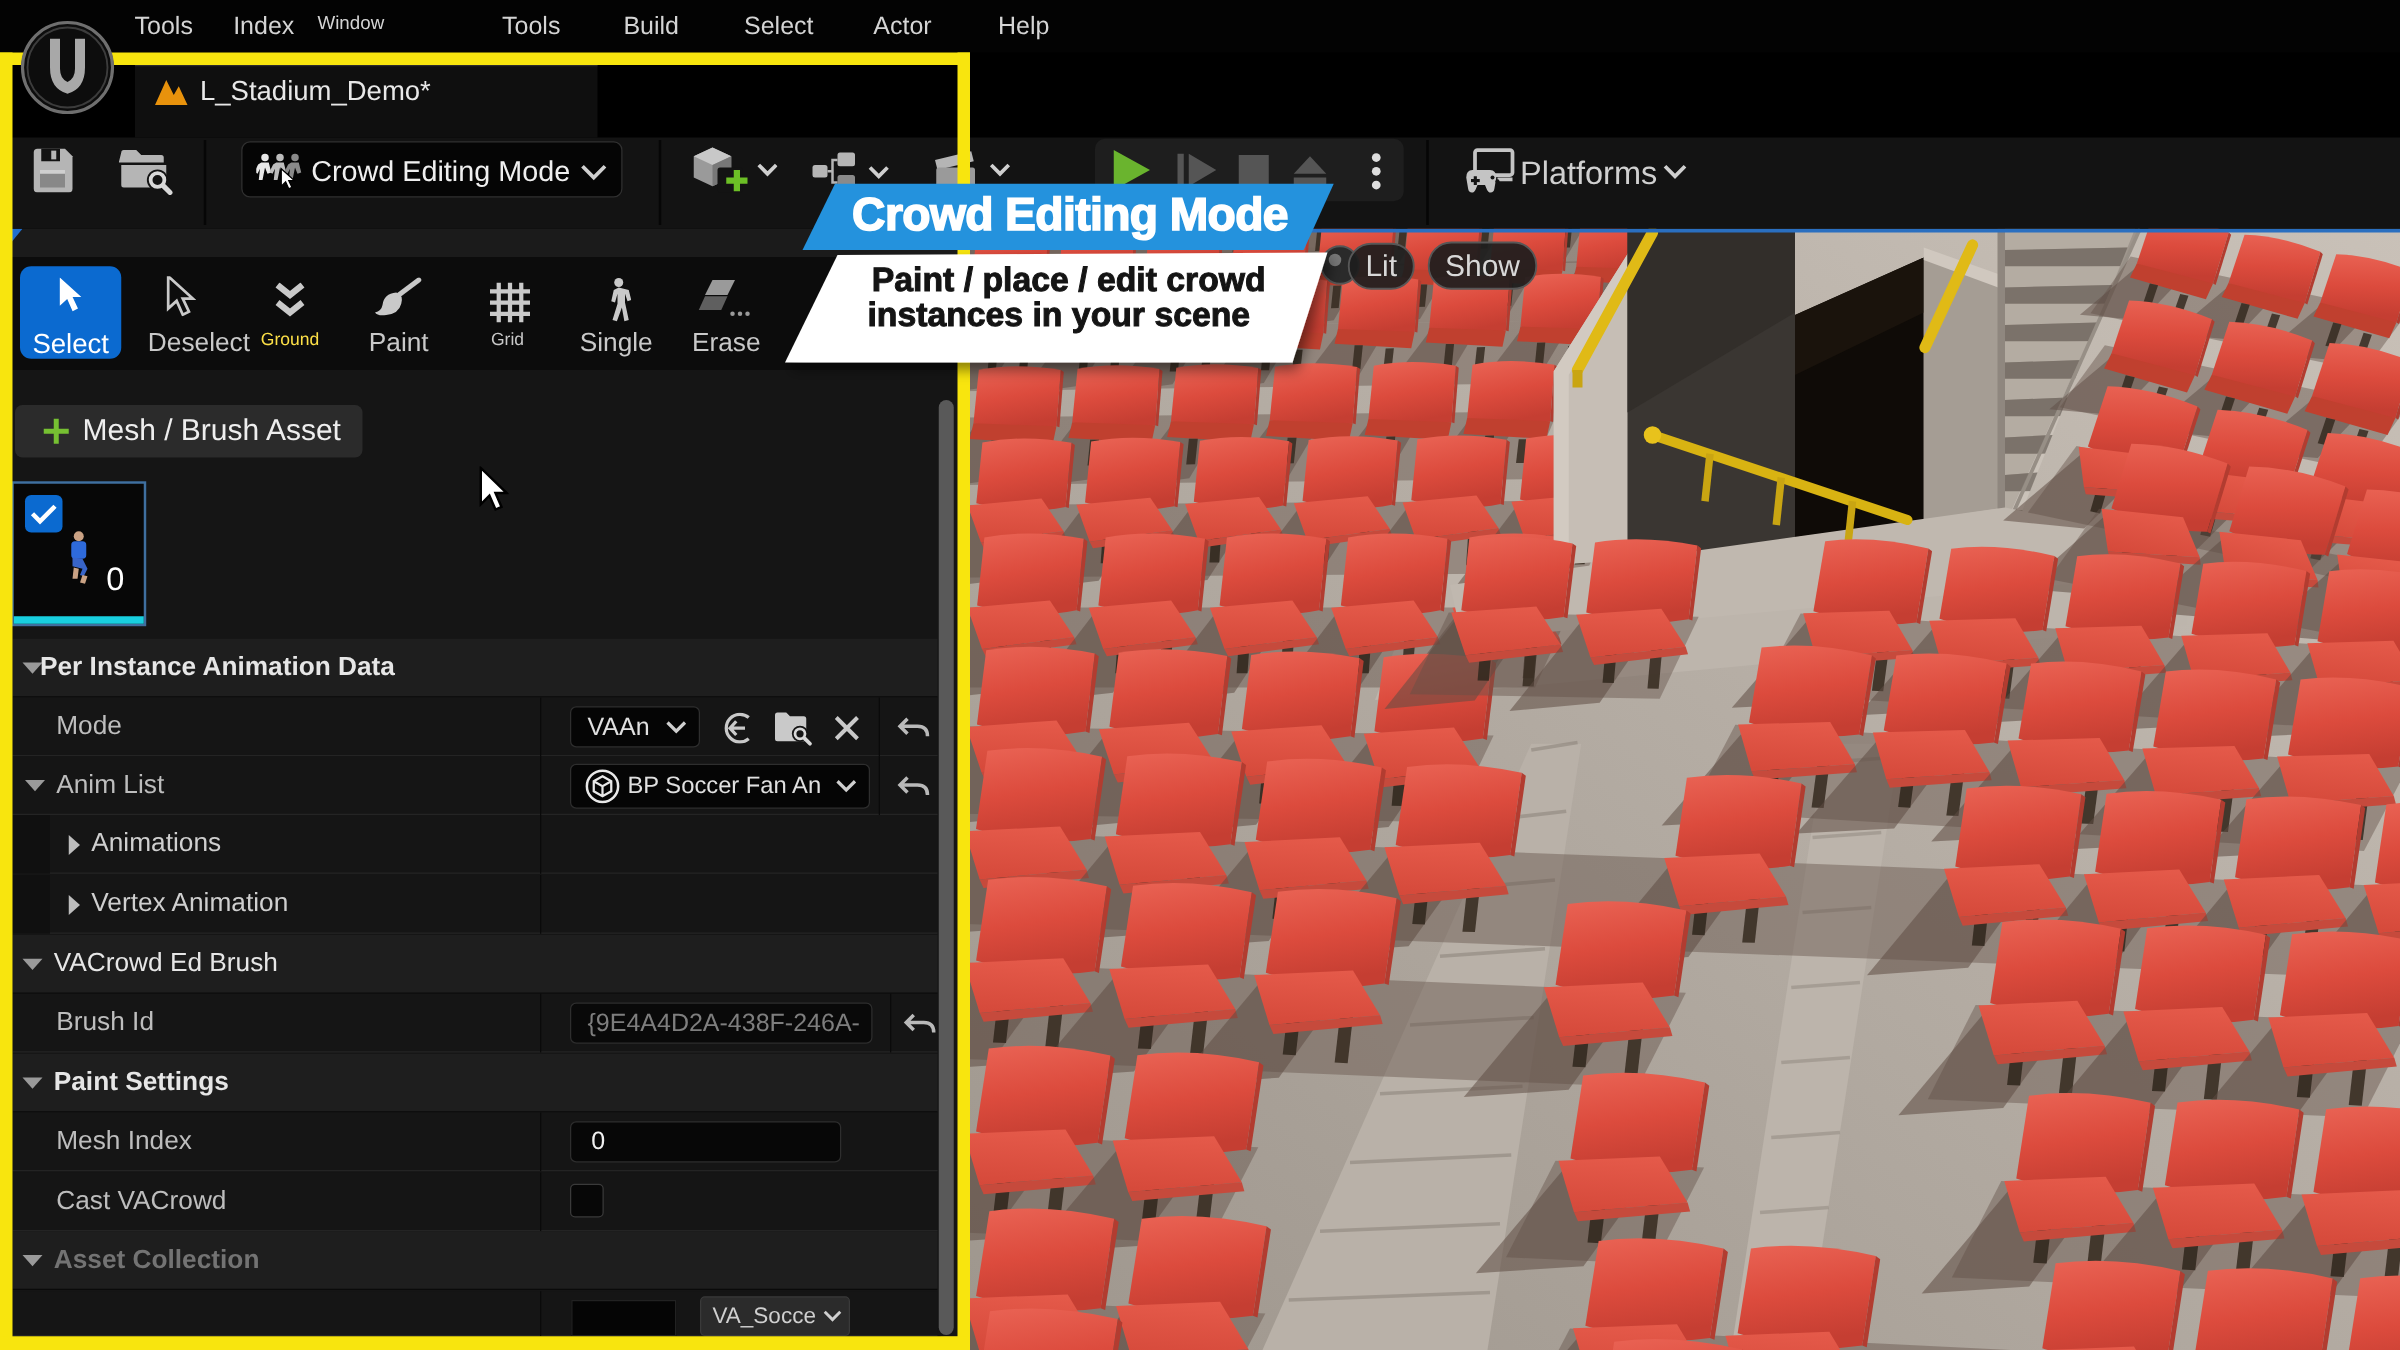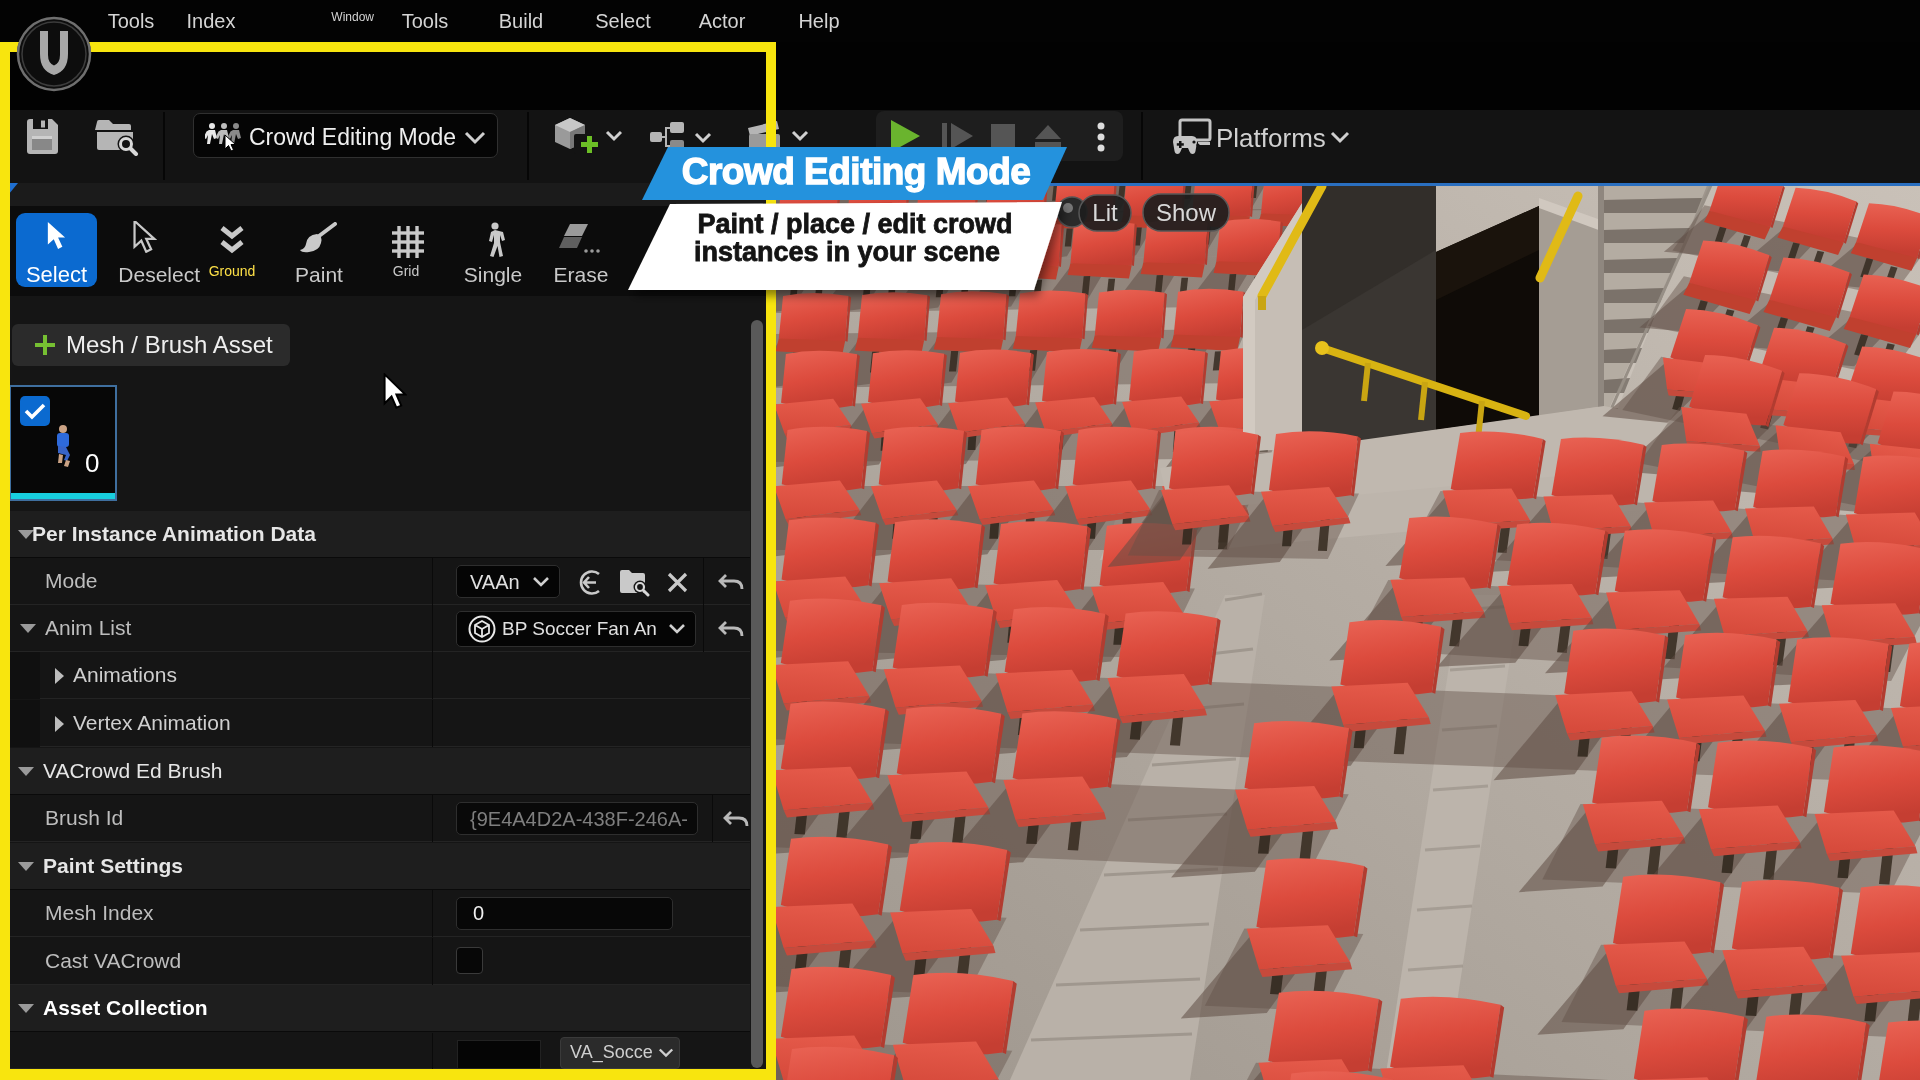--- a/index.html
+++ b/index.html
@@ -268,27 +268,34 @@
 <rect x="1079" y="195" width="52" height="36" rx="18" fill="#1d1d1d" fill-opacity="0.92" stroke="#575757" stroke-width="1.5"></rect>
 <text x="1105" y="221" font-size="24" fill="#d8d8d8" text-anchor="middle">Lit</text>
 <rect x="1143" y="194" width="86" height="37" rx="18" fill="#1d1d1d" fill-opacity="0.92" stroke="#575757" stroke-width="1.5"></rect>
 <text x="1186" y="221" font-size="24" fill="#d8d8d8" text-anchor="middle">Show</text>
 <rect x="770" y="183" width="1150" height="3" fill="#2a6fc0"></rect>
     </svg>
 <div class="abs" style="left:0;top:0;width:1920px;height:110px;background:#020202"></div>
 <div class="abs" style="left:0;top:0;width:1920px;height:42px;background:#030303">
       <span class="abs" style="left:71px;top:10px;width:120px;text-align:center;font-size:20px;color:#d4d4d4">Tools</span>
       <span class="abs" style="left:151px;top:10px;width:120px;text-align:center;font-size:20px;color:#d4d4d4">Index</span>
-      <span class="abs" style="left:254px;top:10px;width:120px;text-align:right;font-size:12px;color:#d4d4d4">Window</span>
+      <span class="abs" style="left:254px;top:10px;width:120px;text-align:left;font-size:15px;color:#d4d4d4">Window</span>
       <span class="abs" style="left:365px;top:10px;width:120px;text-align:center;font-size:20px;color:#d4d4d4">Tools</span>
       <span class="abs" style="left:461px;top:10px;width:120px;text-align:center;font-size:20px;color:#d4d4d4">Build</span>
       <span class="abs" style="left:563px;top:10px;width:120px;text-align:center;font-size:20px;color:#d4d4d4">Select</span>
       <span class="abs" style="left:662px;top:10px;width:120px;text-align:center;font-size:20px;color:#d4d4d4">Actor</span>
       <span class="abs" style="left:759px;top:10px;width:120px;text-align:center;font-size:20px;color:#d4d4d4">Help</span>
     </div>
+<div class="abs" style="left:0;top:42px;width:1920px;height:68px;background:#000">
+<div class="abs" style="left:108px;top:10px;width:370px;height:58px;background:#0f0f0f;border-top:1px solid #2a2a2a"></div>
+<svg class="abs" style="left:122px;top:18px" width="30" height="26" viewBox="0 0 30 26">
+<path d="M2,24 L11,4 L17,16 L21,9 L28,24 Z" fill="#e8920c"></path>
+      </svg>
+<span class="abs" style="left:160px;top:18px;font-size:22px;color:#e8e8e8">L_Stadium_Demo*</span>
+</div>
 <div class="abs" style="left:0;top:110px;width:1920px;height:73px;background:#131313"></div>
 <svg class="abs" style="left:25px;top:118px" width="34" height="36" viewBox="0 0 34 36">
 <path d="M2,4 a3,3 0 0 1 3,-3 h22 l6,6 v26 a3,3 0 0 1 -3,3 h-25 a3,3 0 0 1 -3,-3 Z" fill="#b5b5b5"></path>
 <rect x="8" y="1" width="15" height="10" fill="#131313"></rect>
       <rect x="16" y="2.5" width="4" height="7" fill="#b5b5b5"></rect>
 <rect x="7" y="18" width="20" height="14" fill="#888"></rect>
       <rect x="7" y="18" width="20" height="3" fill="#cfcfcf"></rect>
 </svg>
 <svg class="abs" style="left:95px;top:116px" width="44" height="40" viewBox="0 0 44 40">
 <path d="M2,6 a2,2 0 0 1 2,-2 h10 l4,4 h16 a2,2 0 0 1 2,2 v4 h-36 Z" fill="#b5b5b5"></path>
@@ -520,21 +527,21 @@
 <div class="abs" style="left:456px;top:897px;width:217px;height:33px;background:#070707;border:1px solid #2e2e2e;border-radius:5px"></div>
 <span class="abs" style="left:473px;top:902px;font-size:20px;color:#f0f0f0">0</span>
 <div class="abs" style="left:10px;top:938px;width:740px;height:47px;background:#151515;border-bottom:1px solid #242424"></div>
 <div class="abs" style="left:432px;top:938px;width:1px;height:47px;background:#0a0a0a"></div>
 <span class="abs" style="left:45px;top:949px;font-size:21px;color:#bdbdbd">Cast VACrowd</span>
 <div class="abs" style="left:456px;top:947px;width:27px;height:27px;background:#070707;border:1px solid #3a3a3a;border-radius:4px"></div>
 <div class="abs" style="left:10px;top:985px;width:740px;height:47px;background:#1e1e1e;border-bottom:1px solid #0a0a0a"></div>
 <svg class="abs" style="left:16px;top:1001px" width="20" height="14" viewBox="0 0 20 14">
       <path d="M2,3 L10,12 L18,3 Z" fill="#9a9a9a"></path>
     </svg>
-<span class="abs" style="left:43px;top:996px;font-size:21px;font-weight:bold;color:#ffffff">Asset Collection</span>
+<span class="abs" style="left:43px;top:996px;font-size:21px;font-weight:bold;color:#737373">Asset Collection</span>
 <div class="abs" style="left:10px;top:1033px;width:740px;height:36px;background:#151515;border-bottom:1px solid #242424"></div>
 <div class="abs" style="left:432px;top:1033px;width:1px;height:36px;background:#0a0a0a"></div>
 <div class="abs" style="left:457px;top:1040px;width:84px;height:29px;background:#050505;border:1px solid #222"></div>
 <div class="abs" style="left:560px;top:1037px;width:120px;height:32px;background:#2b2b2b;border:1px solid #3a3a3a;border-radius:4px"></div>
 <span class="abs" style="left:570px;top:1042px;font-size:18px;color:#cfcfcf">VA_Socce</span>
 <svg class="abs" style="left:658px;top:1047px" width="16" height="12" viewBox="0 0 18 12">
       <path d="M2,2 L9,9 L16,2" fill="none" stroke="#cfcfcf" stroke-width="2.6"></path>
     </svg>
 <div class="abs" style="left:0;top:42px;width:776px;height:10px;background:#f8e50e"></div>
 <div class="abs" style="left:0;top:42px;width:10px;height:1038px;background:#f8e50e"></div>

